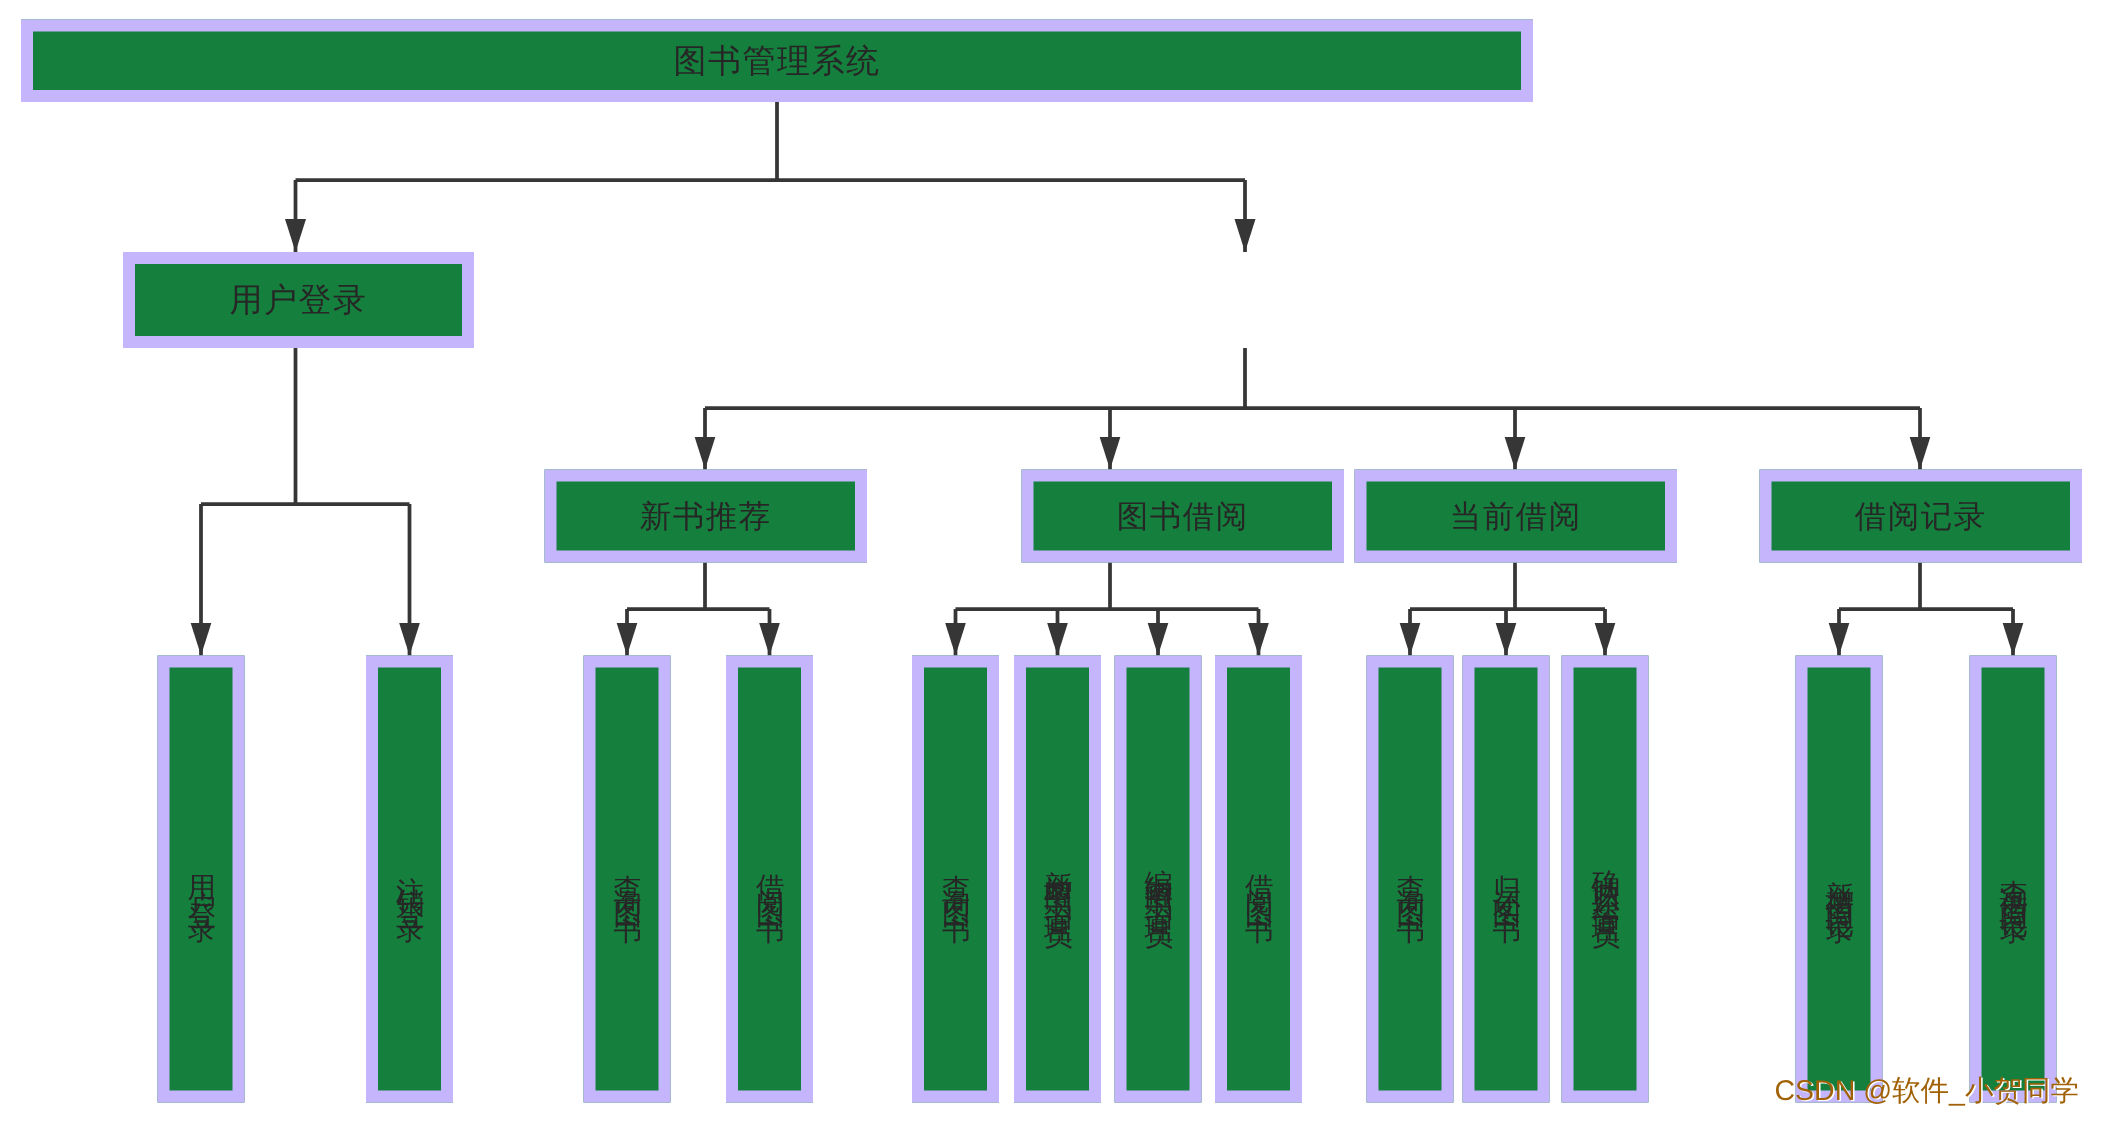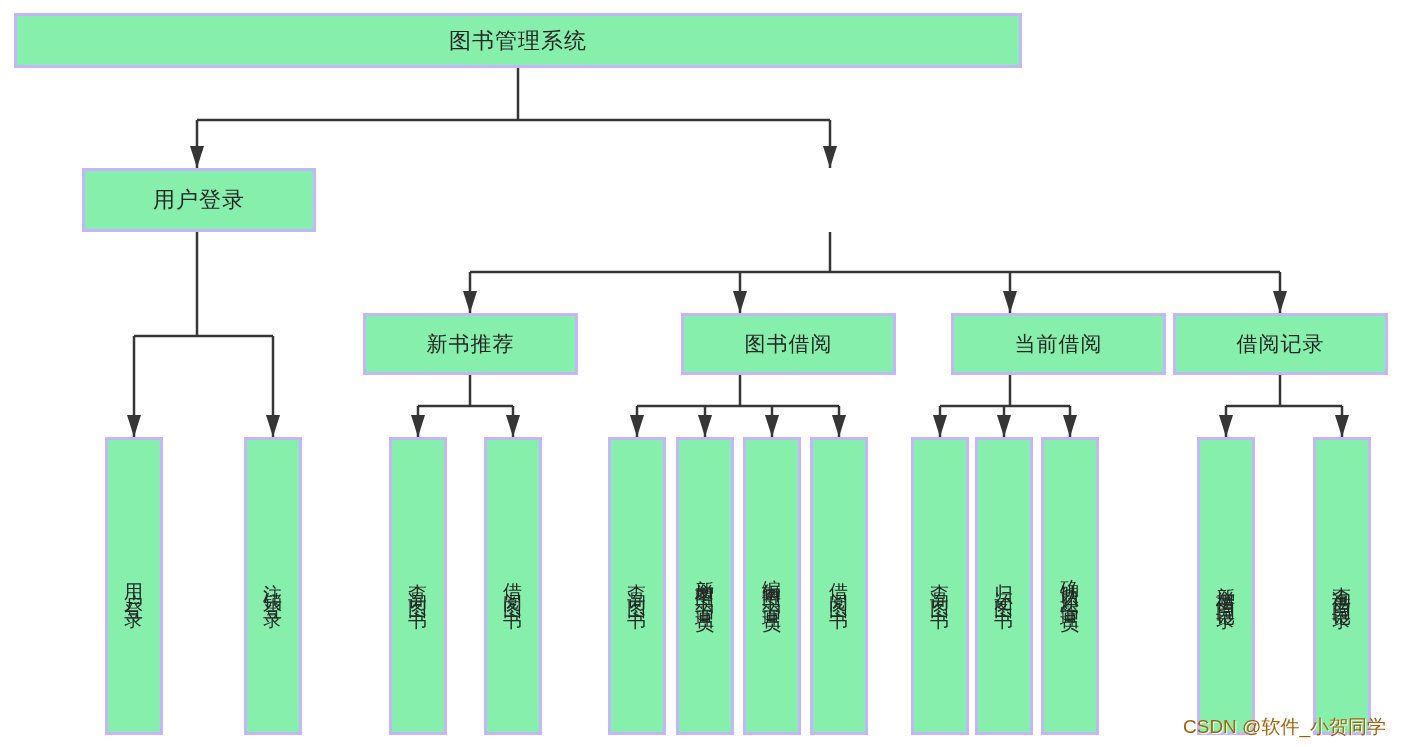--- a/index.html
+++ b/index.html
@@ -17,22 +17,22 @@
   }
   .connectors {
     position: absolute;
     left: 0;
     top: 0;
     z-index: 0;
   }
   .node {
     position: absolute;
     box-sizing: border-box;
-    border: 3px solid #c4b5fd;
-    background: #86efac;
+    border: 8px solid #c4b5fd;
+    background: #15803d;
     color: #262626;
     display: flex;
     align-items: center;
     justify-content: center;
     z-index: 1;
   }
   .node.root {
     left: 14px; top: 13px; width: 1008px; height: 55px;
     font-size: 22px;
     letter-spacing: 1px;
@@ -134,21 +134,21 @@
   <div class="node level2" style="left:82px;">
     <span>用户登录</span>
   </div>
 
   <div class="node level3" style="left:363px;">
     <span>新书推荐</span>
   </div>
   <div class="node level3" style="left:633px;margin-left:48px;">
     <span>图书借阅</span>
   </div>
-  <div class="node level3" style="left:903px;margin-left:48px;">
+  <div class="node level3" style="left:903px;">
     <span>当前借阅</span>
   </div>
   <div class="node level3" style="left:1173px;">
     <span>借阅记录</span>
   </div>
 
   <div class="node leaf" style="left:105px;">
     <span class="vtext">用户登录</span>
   </div>
   <div class="node leaf" style="left:244px;">

